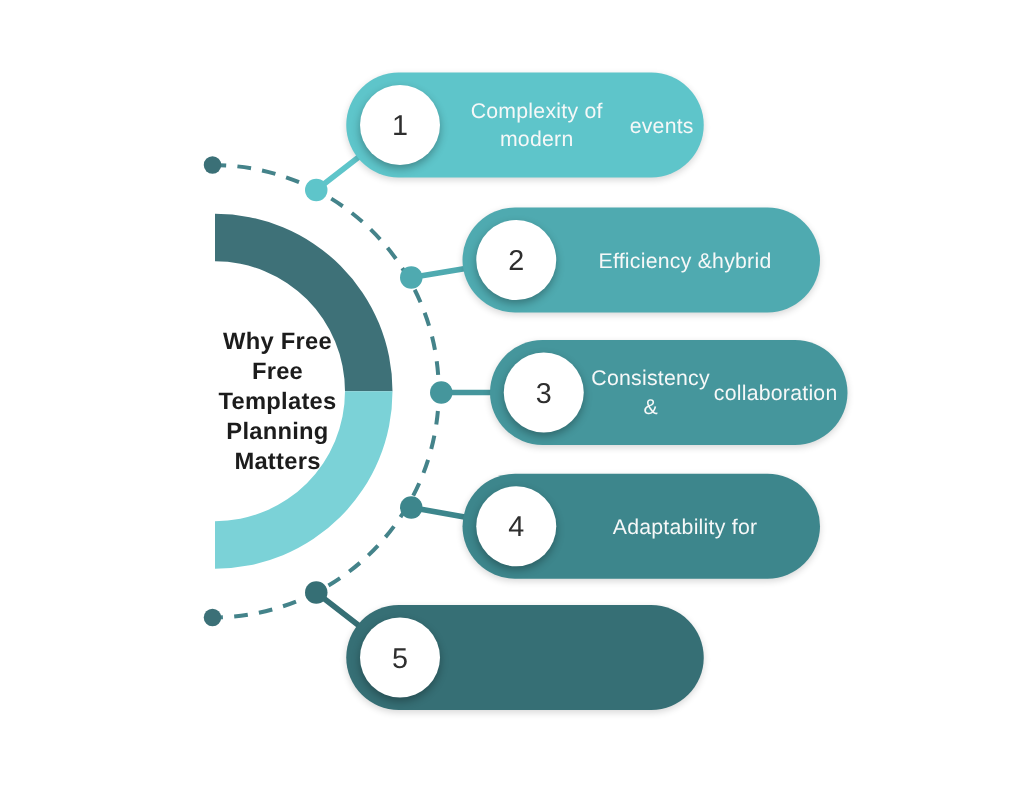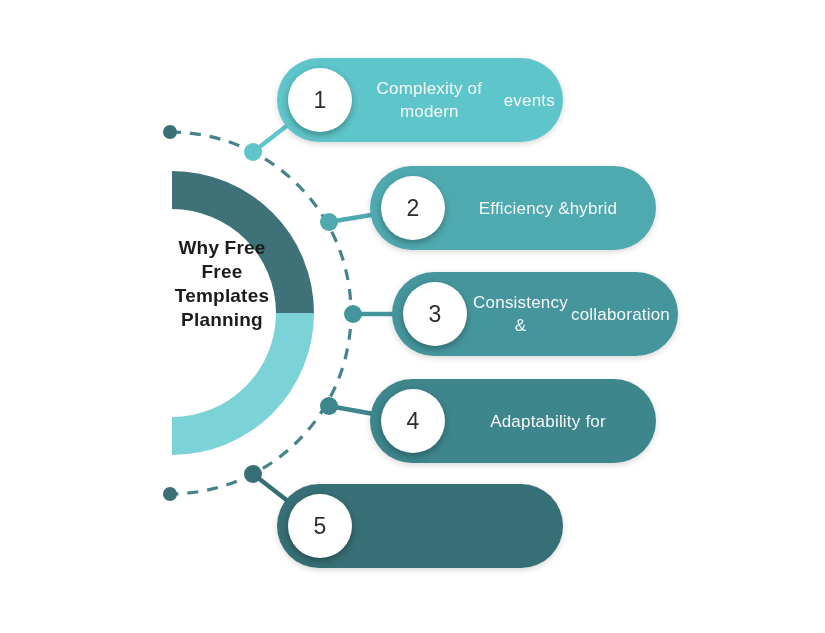--- a/index.html
+++ b/index.html
@@ -18,21 +18,21 @@
   .diagram-svg {
     position: absolute;
     left: 0;
     top: 0;
     width: 825px;
     height: 633px;
   }
   .title-block {
     position: absolute;
     left: 122px;
-    top: 236px;
+    top: 262px;
     width: 200px;
     text-align: center;
     font-size: 19px;
     font-weight: bold;
     line-height: 24px;
     color: #1c1c1c;
     letter-spacing: 0.2px;
   }
   .pill {
     position: absolute;
@@ -105,20 +105,21 @@
 
     <path d="M 172 171 A 142 142 0 0 1 314 313 L 276 313 A 104 104 0 0 0 172 209 Z" fill="#3e7178"></path>
     <path d="M 314 313 A 142 142 0 0 1 172 455 L 172 417 A 104 104 0 0 0 276 313 Z" fill="#7bd2d7"></path>
   </svg>
 
   <div class="title-block">
     <div>Why Free</div>
     <div>Free</div>
     <div>Templates</div>
     <div>Planning</div>
+    <div>Matters</div>
   </div>
 
   <div class="pill pill-1" style="background: rgb(94, 197, 202);">
     <div class="num-circle">
       <span>1</span>
     </div>
     <div class="pill-text">
       <span>Complexity of modern</span>
       <span>events</span>
     </div>

